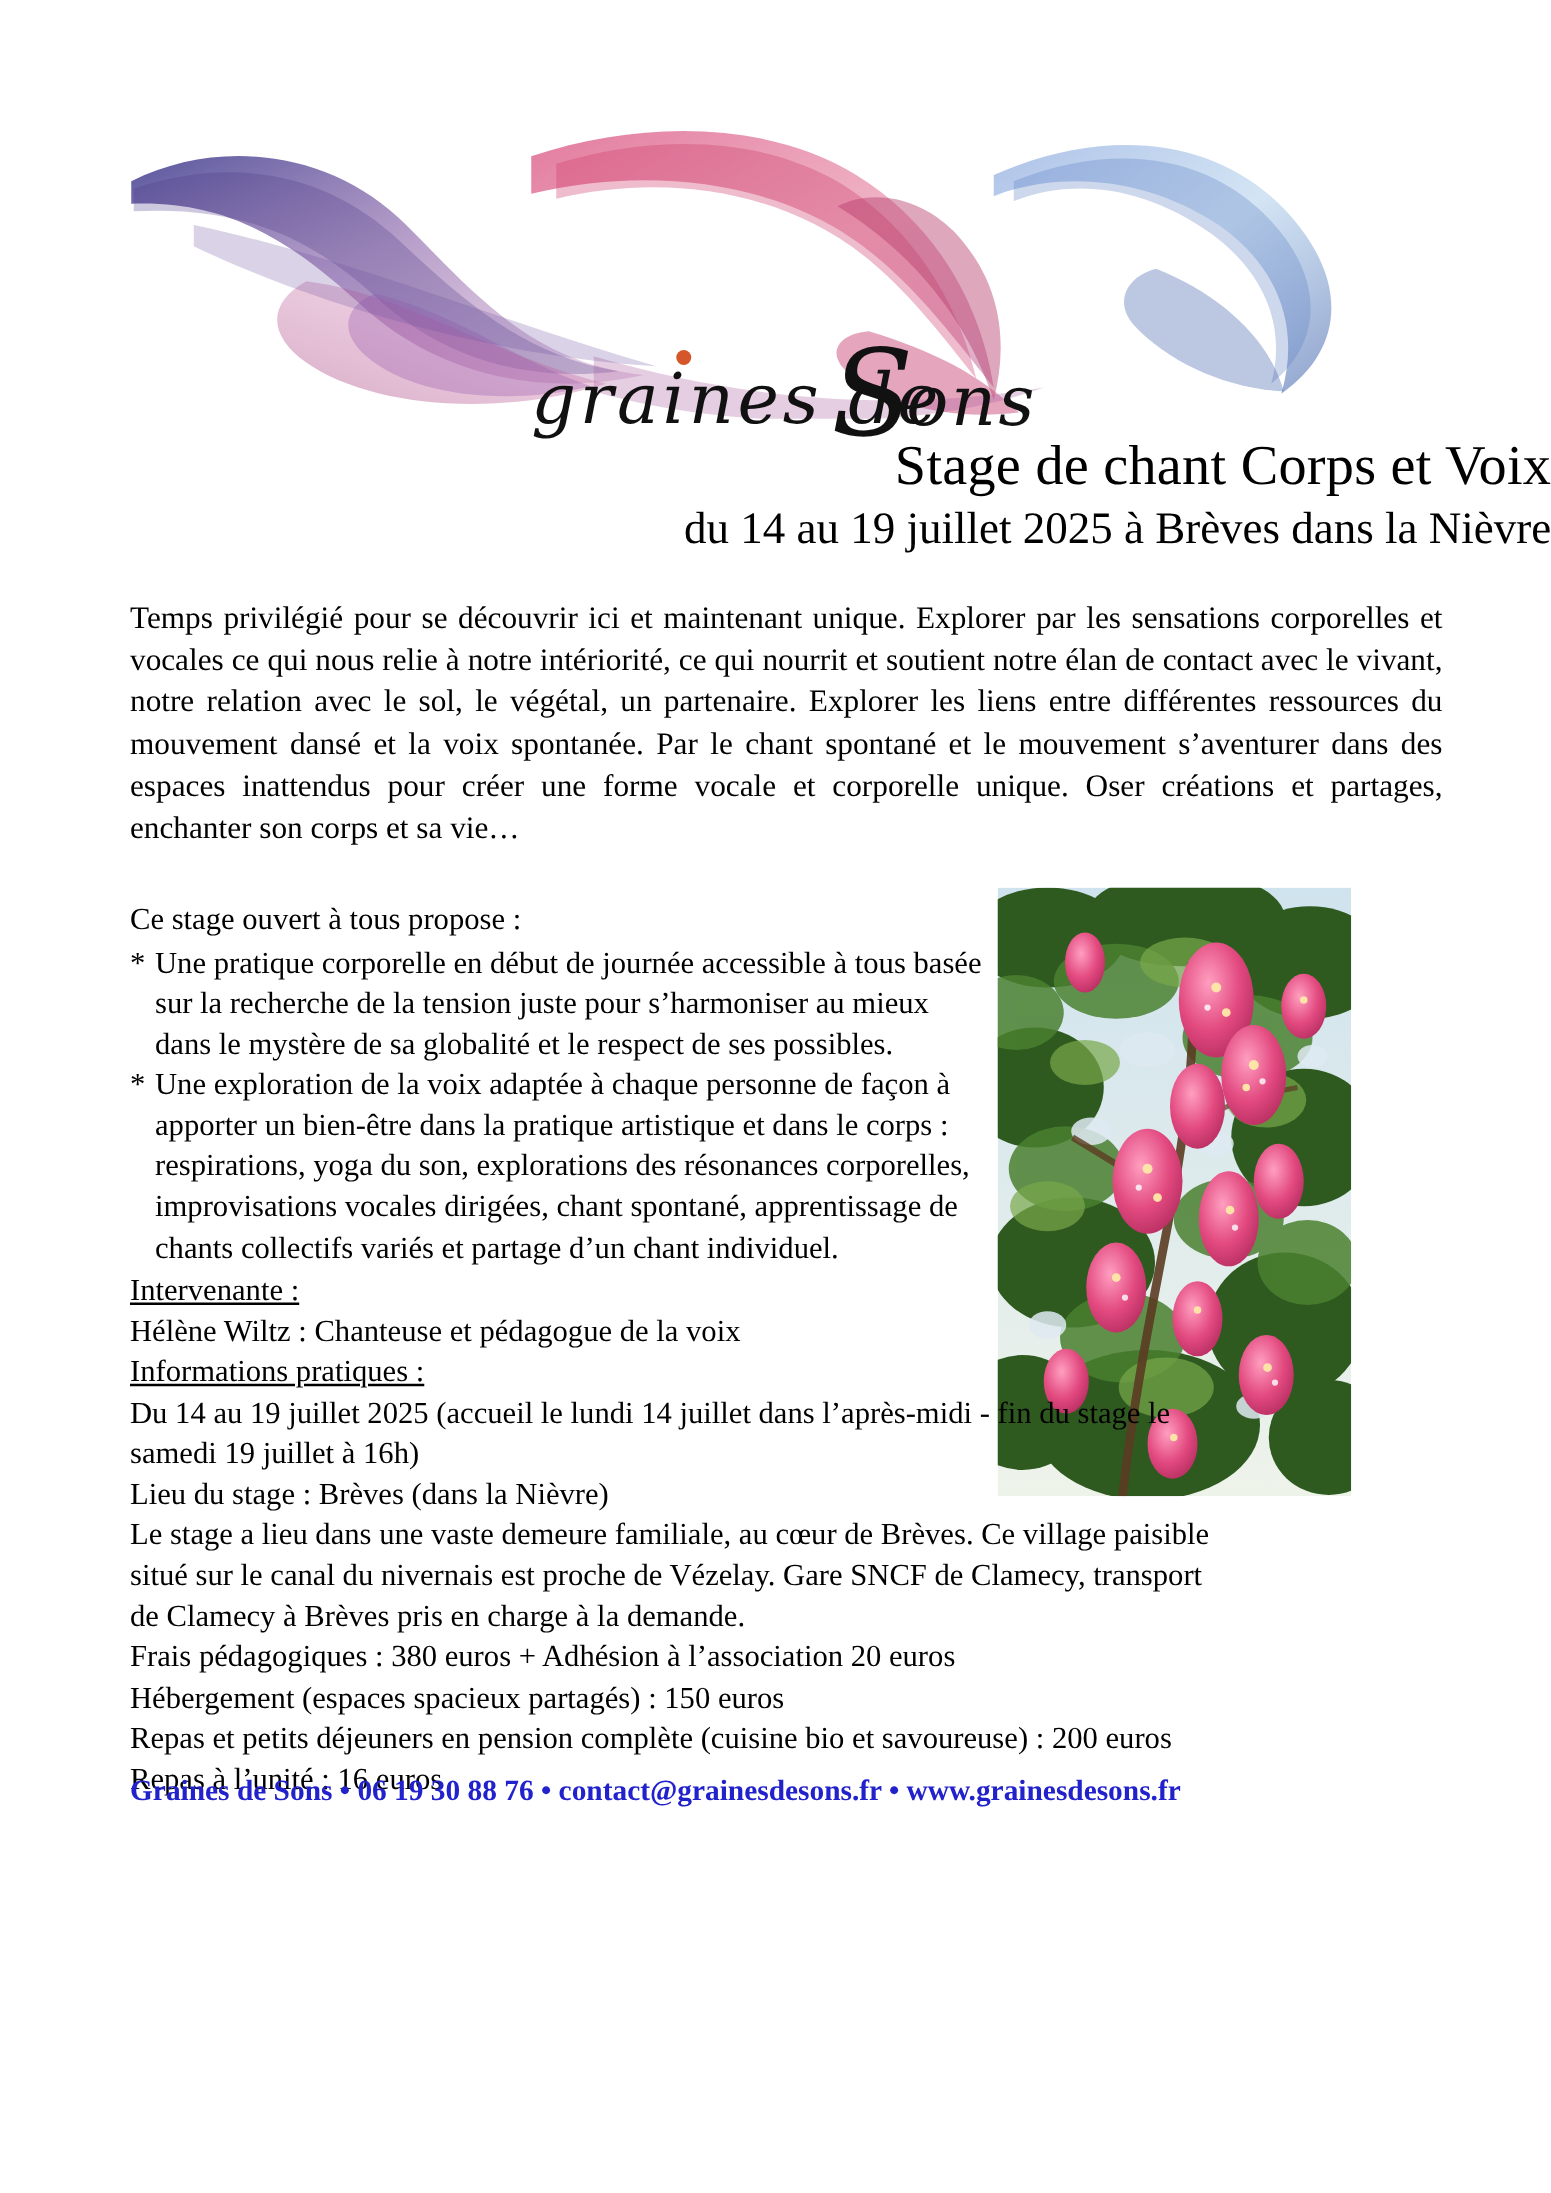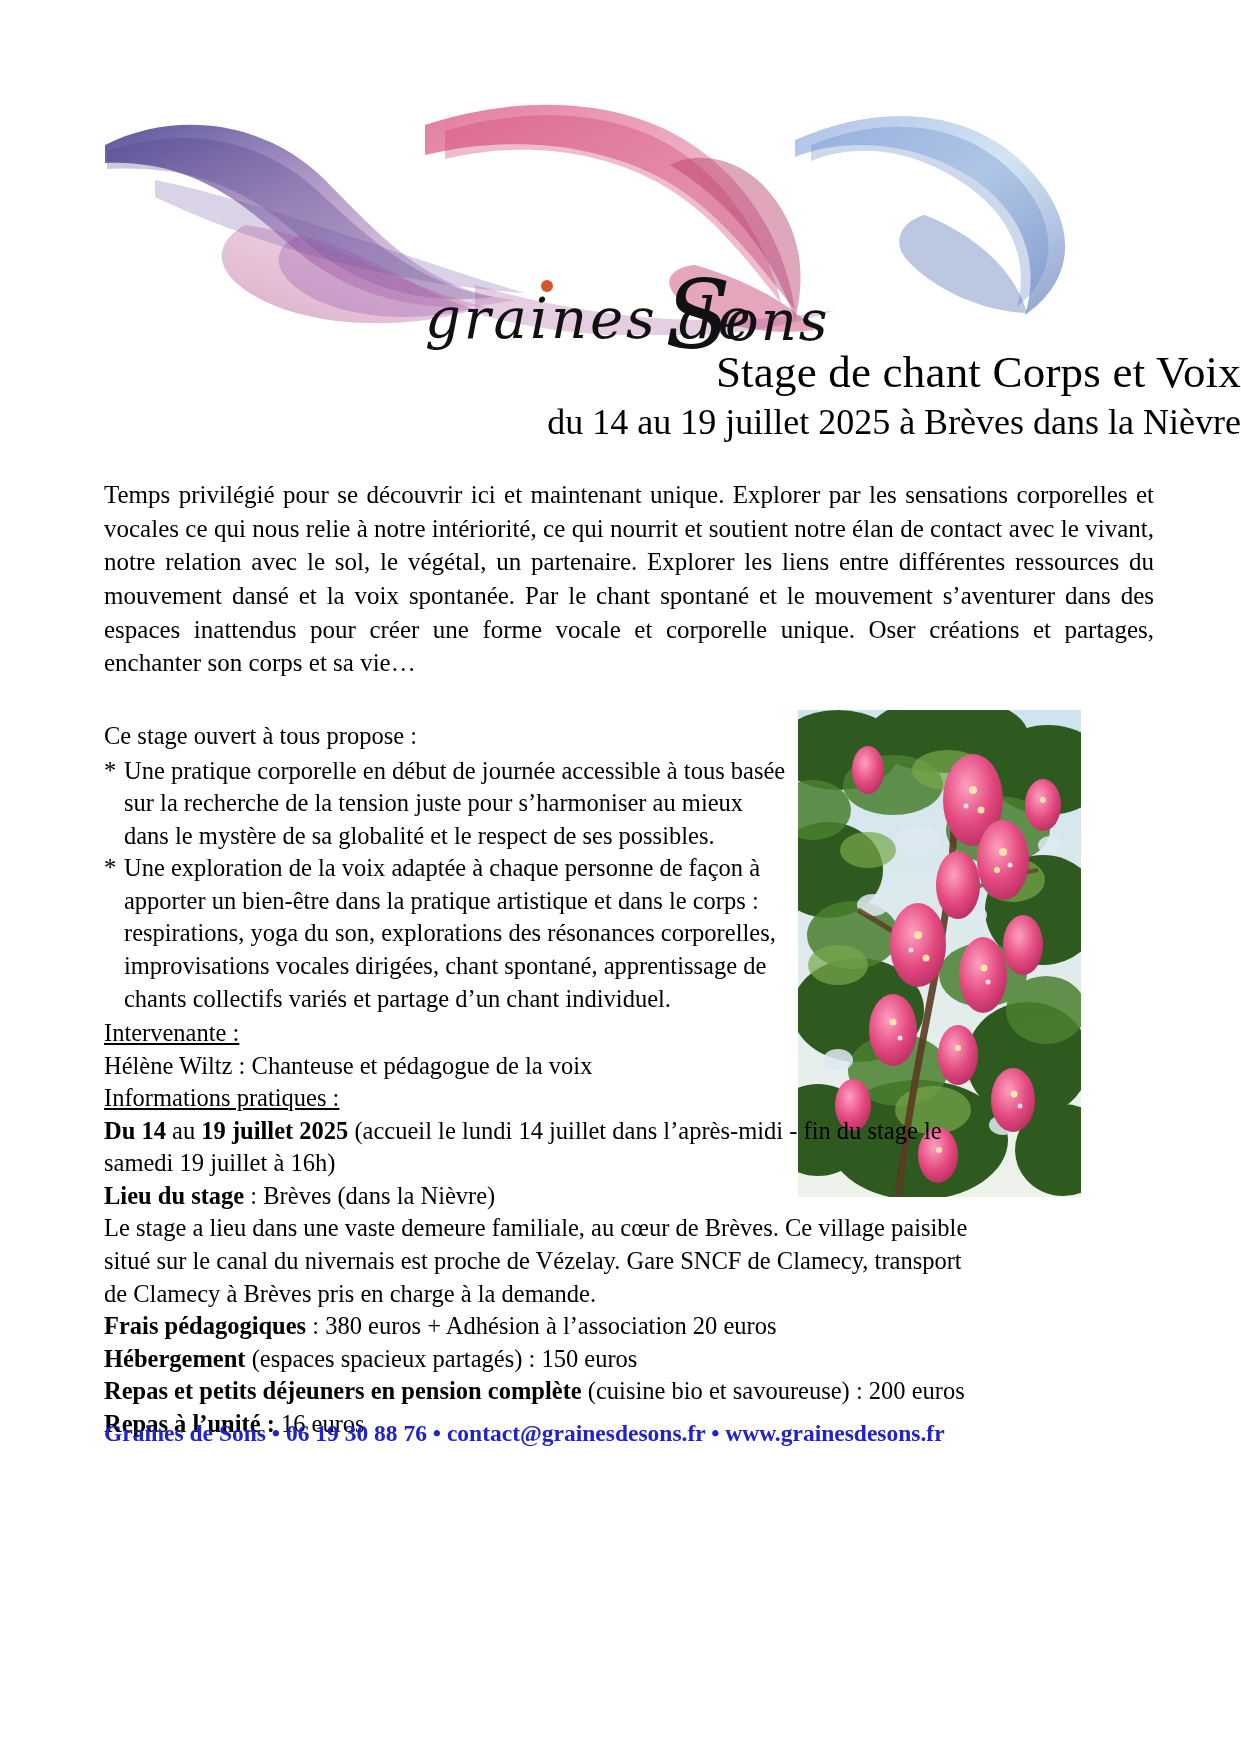--- a/index.html
+++ b/index.html
@@ -101,21 +101,21 @@
   .details-block {
     position: absolute;
     left: 104px;
     top: 1017px;
     width: 880px;
     font-size: 24.5px;
     line-height: 1.33;
   }
   .details-block p { margin: 0; }
   .u { text-decoration: underline; }
-  .b { font-weight: bold; }
+  .b { font-weight: normal; }
 
   
   .photo {
     position: absolute;
     left: 798px;
     top: 710px;
     width: 283px;
     height: 487px;
     overflow: hidden;
     border: 0;

